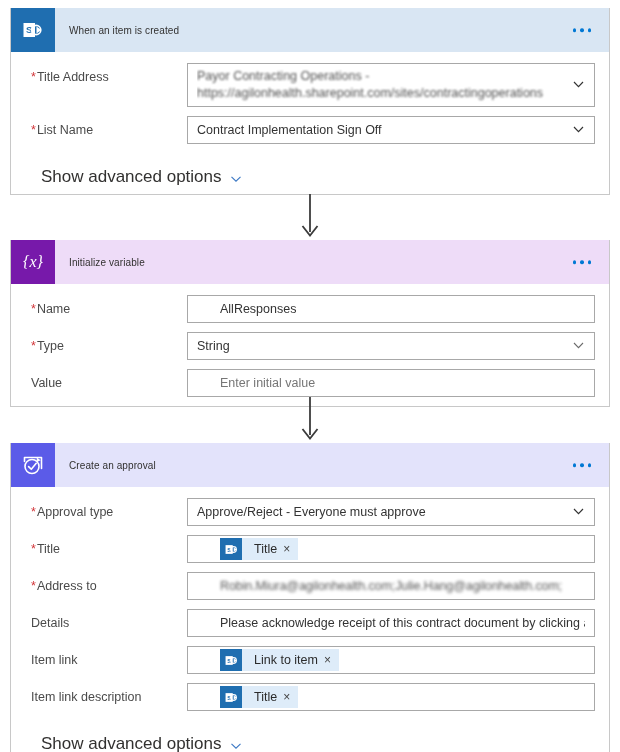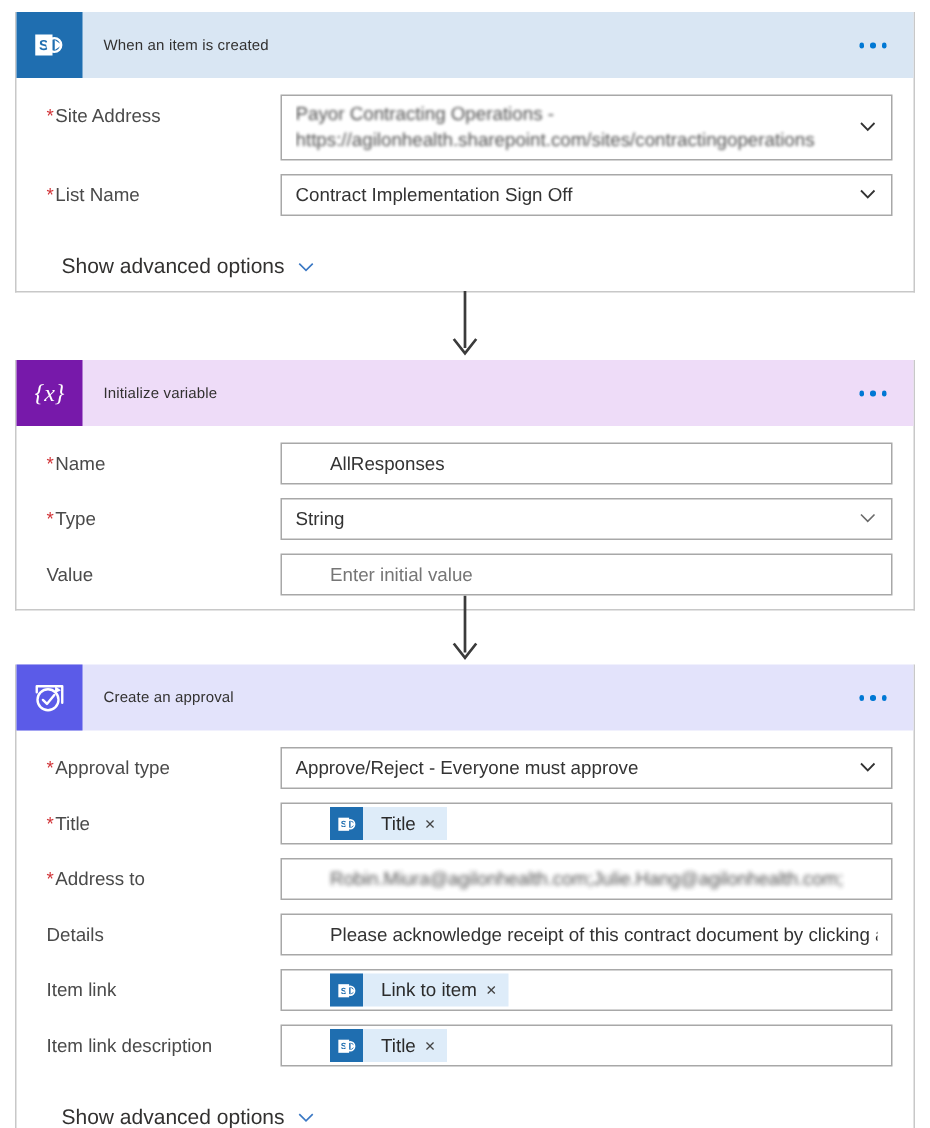--- a/index.html
+++ b/index.html
@@ -205,21 +205,21 @@
 
   
   .adv-row {
     padding: 7px 0 0 30px;
     display: flex;
     align-items: center;
     height: 34px;
     cursor: pointer;
   }
   .adv-label {
-    font-size: 14px;
+    font-size: 17px;
     color: #323130;
   }
   .adv-chev {
     margin-left: 8px;
     width: 12px;
     height: 12px;
   }
 
   
   .connector {
@@ -250,21 +250,21 @@
       <div class="card-title">When an item is created</div>
       <div class="card-menu">
         <i></i>
         <i></i>
         <i></i>
       </div>
     </div>
     <div class="card-body">
 
       <div class="field-row">
-        <div class="field-label"><span class="req">*</span><span>Site Address</span></div>
+        <div class="field-label"><span class="req">*</span><span>Title Address</span></div>
         <div class="field-control">
           <div class="tbox tall">
             <div style="display:flex;flex-direction:column;justify-content:center;overflow:hidden;width:100%;">
               <div class="txt blur">Payor Contracting Operations -</div>
               <div class="txt blur">https://agilonhealth.sharepoint.com/sites/contractingoperations</div>
             </div>
             <span class="chev">
               <svg width="11" height="11" viewBox="0 0 11 11">
                   <path d="M1 3 L5.5 7.6 L10 3" fill="none" stroke="#333333" stroke-width="1.2"></path>
                 </svg>

